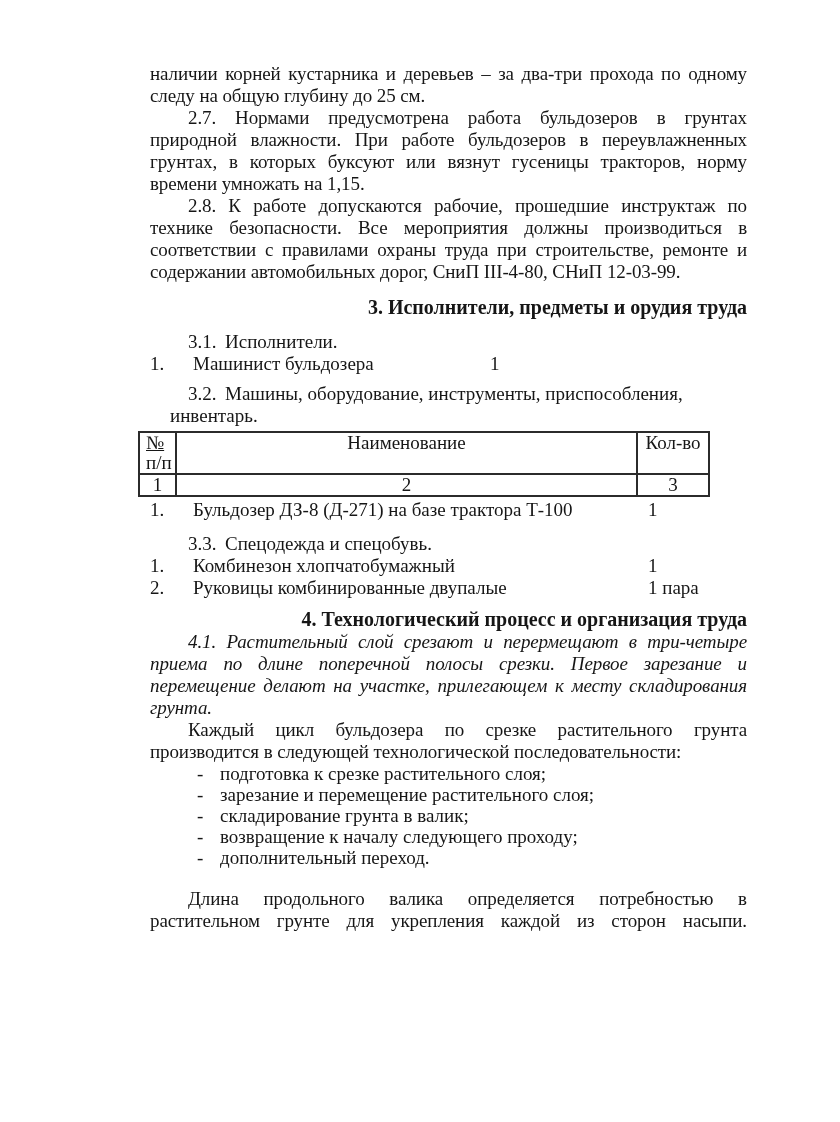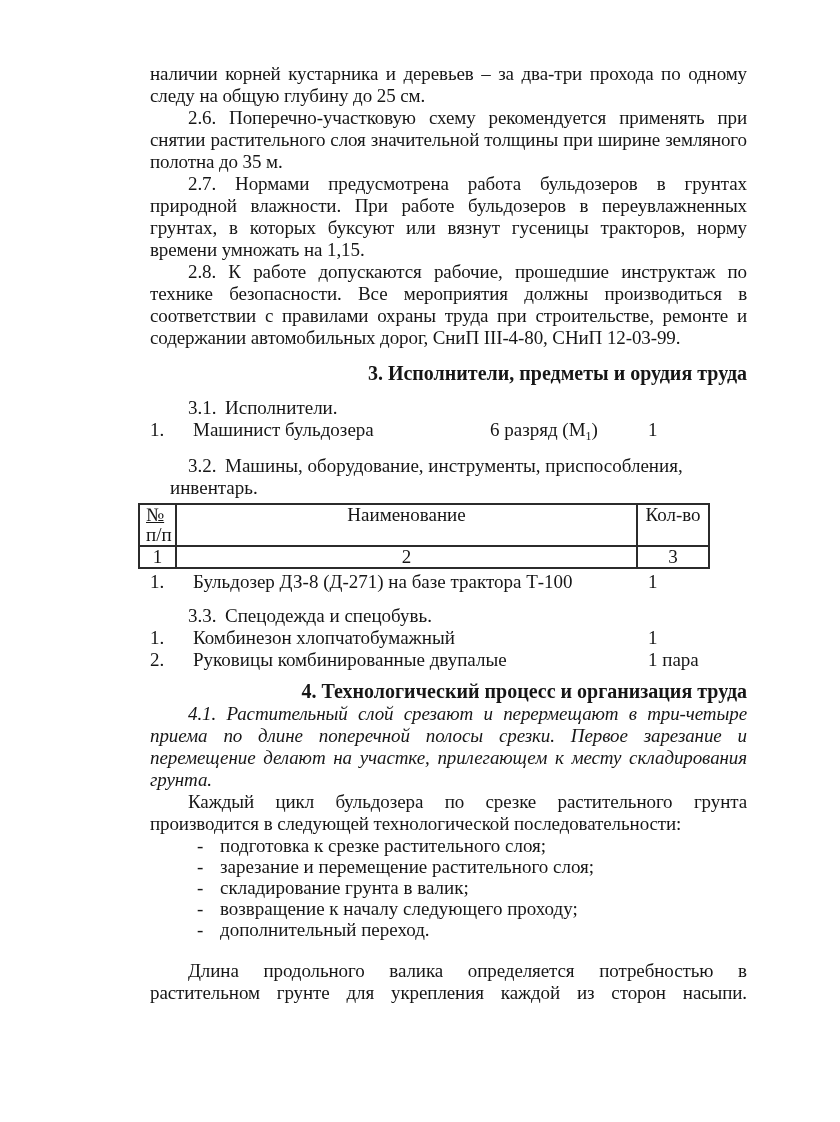--- a/index.html
+++ b/index.html
@@ -46,34 +46,32 @@
     font-family:"Liberation Mono",monospace;font-size:19px;letter-spacing:1px;
   }
 </style>
 </head>
 <body>
 
 <div class="page">
   <div class="content">
 
     <p class="body">наличии корней кустарника и деревьев – за два-три прохода по одному следу на общую глубину до 25 см.</p>
-    <p class="body ind">2.6. Поперечно-участковую схему рекомендуется применять при снятии растительного слоя значительной толщины при ширине земляного полотна до 35 м.</p>
     <p class="body ind">2.7. Нормами предусмотрена работа бульдозеров в грунтах природной влажности. При работе бульдозеров в переувлажненных грунтах, в которых буксуют или вязнут гусеницы тракторов, норму времени умножать на 1,15.</p>
     <p class="body ind">2.8. К работе допускаются рабочие, прошедшие инструктаж по технике безопасности. Все мероприятия должны производиться в соответствии с правилами охраны труда при строительстве, ремонте и содержании автомобильных дорог, СниП III-4-80, СНиП 12-03-99.</p>
 
     <h2 class="heading">3. Исполнители, предметы и орудия труда</h2>
 
     <div class="subsec">
       <span class="sublabel">3.1.</span><span>Исполнители.</span>
     </div>
 
     <div class="row-exec">
       <span>1.</span>
       <span>Машинист бульдозера</span>
-      <span><span>6 разряд (М</span><sub>1</sub><span>)</span></span>
       <span>1</span>
     </div>
 
     <div class="subsec tight">
       <span class="sublabel">3.2.</span><span>Машины, оборудование, инструменты, приспособления,</span><br>
       <span class="hang">инвентарь.</span>
     </div>
 
     <table class="tbl">
       <colgroup>

